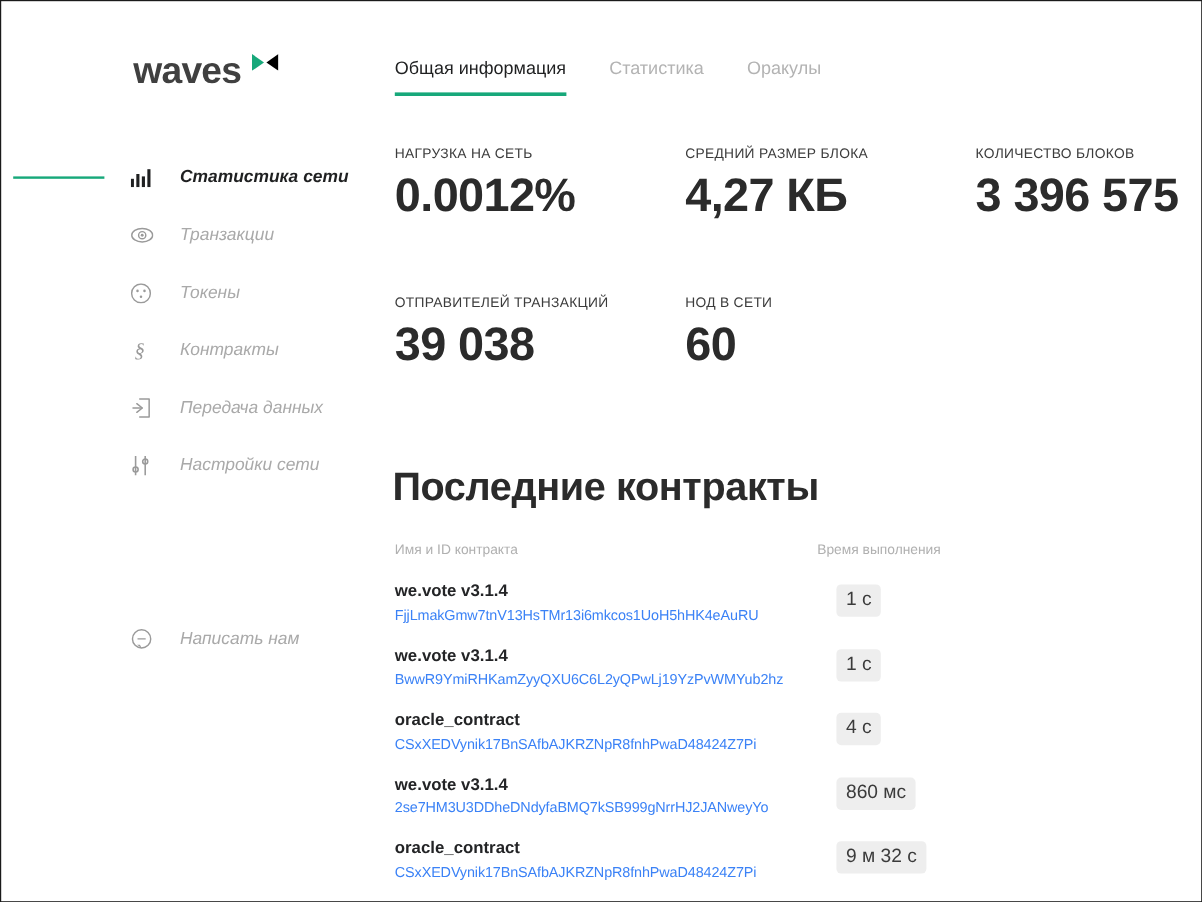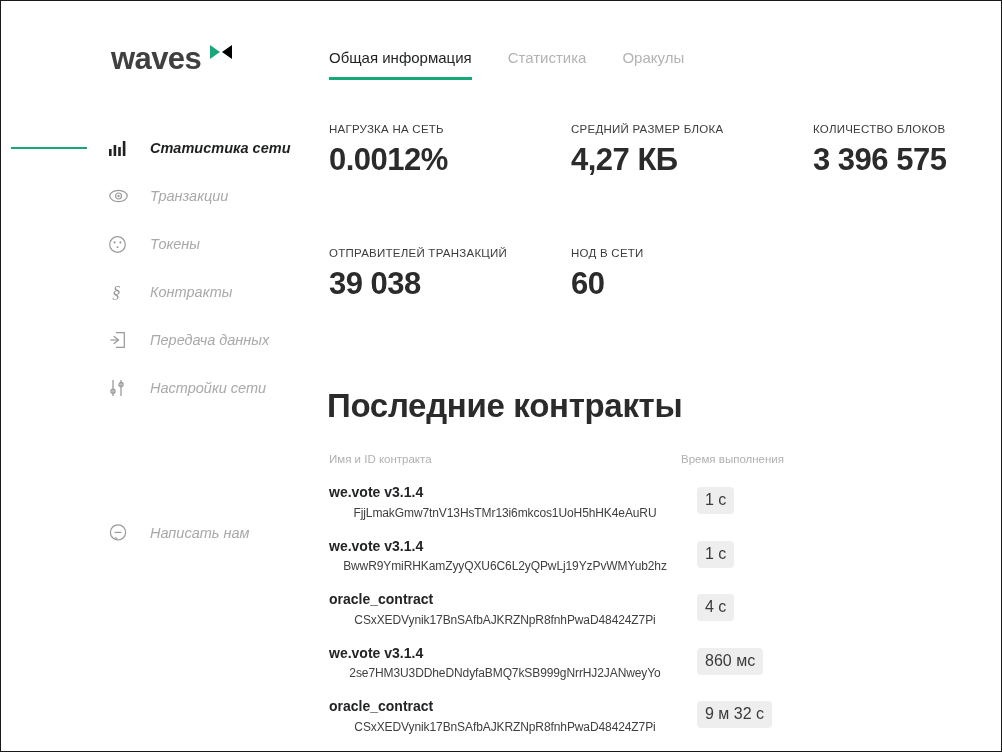--- a/index.html
+++ b/index.html
@@ -127,21 +127,21 @@
   .stat { }
   .stat-label {
     font-size: 11.5px;
     letter-spacing: 0.25px;
     color: #3c3c3c;
     text-transform: uppercase;
     margin-bottom: 8px;
     white-space: nowrap;
   }
   .stat-value {
-    font-size: 31px;
+    font-size: 39px;
     font-weight: 700;
     color: #2b2b2b;
     letter-spacing: -0.5px;
     line-height: 1.1;
     white-space: nowrap;
   }
 
   .row1 .stat:nth-child(1) { width: 242px; }
   .row1 .stat:nth-child(2) { width: 242px; }
   .row2 .stat:nth-child(1) { width: 242px; }
@@ -184,25 +184,24 @@
   .cell-name { width: 352px; }
   .c-title {
     font-size: 14px;
     font-weight: 700;
     color: #232426;
     margin-bottom: 4px;
     line-height: 1.25;
   }
   .c-id {
     font-size: 12px;
-    color: #404040;
+    color: #3b82f6;
     letter-spacing: -0.1px;
     line-height: 1.25;
     white-space: nowrap;
-    text-align: center;
   }
   .cell-time {
     width: 140px;
     display: flex;
     align-items: flex-start;
     padding-top: 3px;
   }
   .badge {
     display: inline-block;
     background: #eeeeee;

